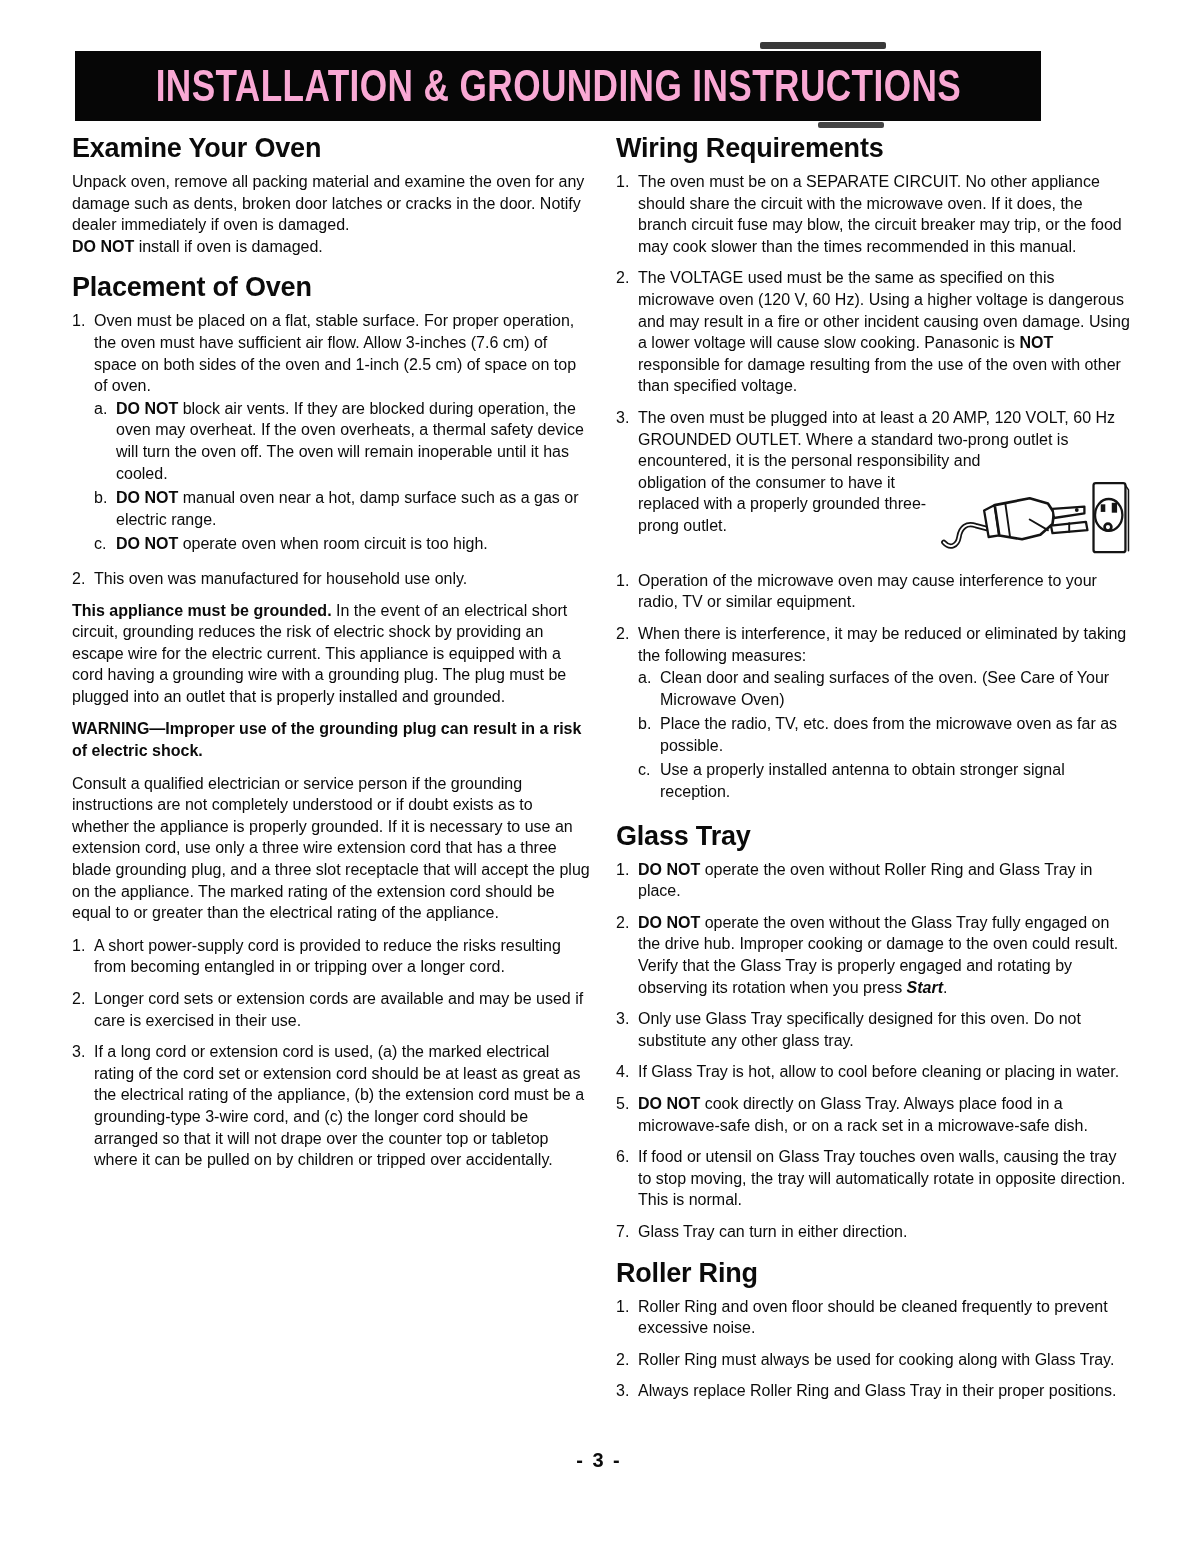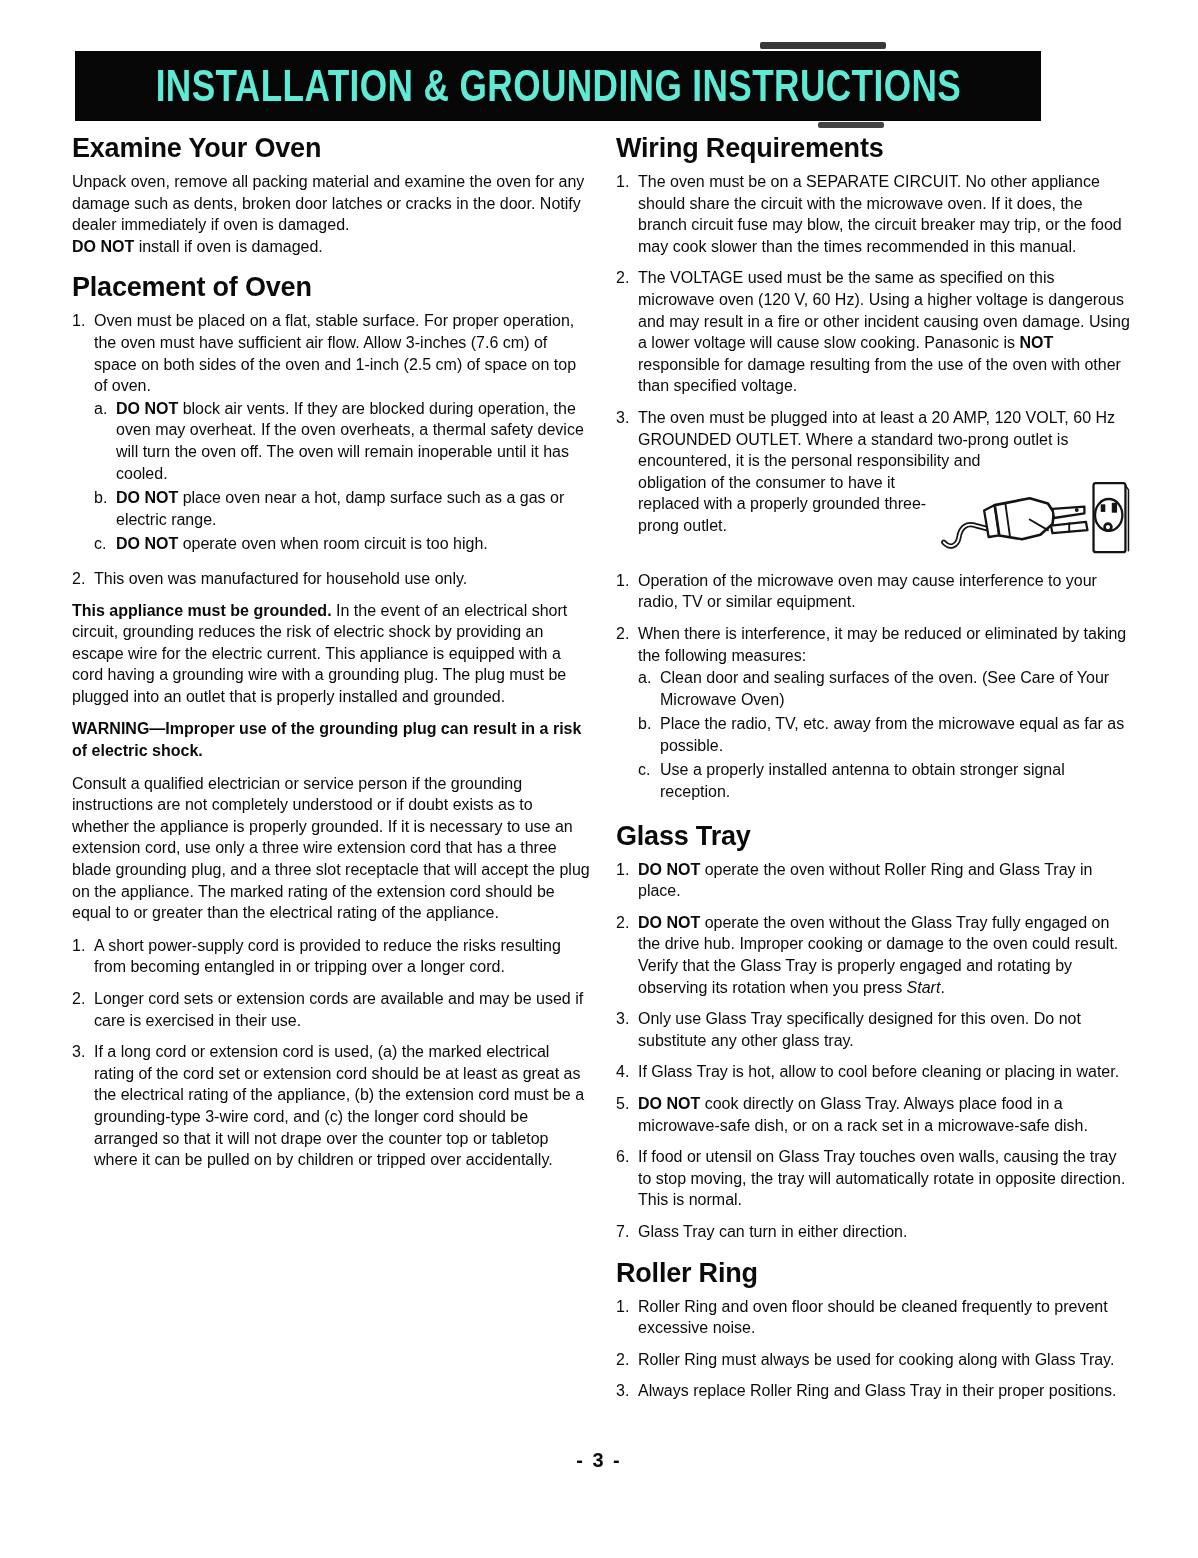--- a/index.html
+++ b/index.html
@@ -9,21 +9,21 @@
     background:#f6f6f4;
     font-family:"Liberation Sans","DejaVu Sans",sans-serif;
     color:#0b0b0b;
   }
   .page {
     position:relative; width:1198px; height:1558px;
     background:#ffffff; overflow:hidden;
   }
   .banner {
     position:absolute; left:75px; top:51px; width:966px; height:70px;
-    background:#060606; color:#5eead4;
+    background:#060606; color:#f9a8d4;
     display:flex; align-items:center; justify-content:center;
   }
   .banner-title {
     font-size:44px; font-weight:700; white-space:nowrap;
     transform:scaleX(0.8); transform-origin:center;
     letter-spacing:0.5px;
   }
   .artifact { position:absolute; background:#161616; border-radius:2px; }
   .artifact.a1 { left:760px; top:42px;  width:126px; height:7px; opacity:.85; }
   .artifact.a2 { left:818px; top:122px; width:66px;  height:6px; opacity:.8; }
@@ -33,21 +33,21 @@
   .col-right { left:616px; width:518px; }
 
   h2 {
     font-size:27px; line-height:26px; font-weight:700;
     margin:17px 0 10px 0; letter-spacing:-0.2px;
   }
   .section:first-child h2 { margin-top:4px; }
   p { margin:0 0 11px 0; }
   .warn { font-weight:700; }
   b { font-weight:700; }
-  .bi { font-weight:400; font-style:italic;margin-top:20px; }
+  .bi { font-weight:700; font-style:italic;margin-top:20px; }
 
   .item { display:flex; margin:0 0 10px 0; }
   .num { flex:0 0 22px; }
   .ibody { flex:1; min-width:0; }
   .sub { display:flex; margin:1px 0 3px 0; }
   .letter { flex:0 0 22px; }
   .sbody { flex:1; min-width:0; }
 
   .wrap-row { display:flex; align-items:flex-start; }
   .wrap-text { flex:0 0 300px; width:300px; }
@@ -82,21 +82,21 @@
       <div class="item">
         <span class="num">1.</span>
         <div class="ibody">
           <span>Oven must be placed on a flat, stable surface. For proper operation, the oven must have sufficient air flow. Allow 3-inches (7.6 cm) of space on both sides of the oven and 1-inch (2.5 cm) of space on top of oven.</span>
           <div class="sub">
             <span class="letter">a.</span>
             <div class="sbody"><b>DO NOT</b><span> block air vents. If they are blocked during operation, the oven may overheat. If the oven overheats, a thermal safety device will turn the oven off. The oven will remain inoperable until it has cooled.</span></div>
           </div>
           <div class="sub">
             <span class="letter">b.</span>
-            <div class="sbody"><b>DO NOT</b><span> place oven near a hot, damp surface such as a gas or electric range.</span></div>
+            <div class="sbody"><b>DO NOT</b><span> manual oven near a hot, damp surface such as a gas or electric range.</span></div>
           </div>
           <div class="sub">
             <span class="letter">c.</span>
             <div class="sbody"><b>DO NOT</b><span> operate oven when room circuit is too high.</span></div>
           </div>
         </div>
       </div>
       <div class="item">
         <span class="num">2.</span>
         <div class="ibody">This oven was manufactured for household use only.</div>
@@ -183,21 +183,21 @@
       <div class="item">
         <span class="num">2.</span>
         <div class="ibody">
           <span>When there is interference, it may be reduced or eliminated by taking the following measures:</span>
           <div class="sub">
             <span class="letter">a.</span>
             <div class="sbody">Clean door and sealing surfaces of the oven. (See Care of Your Microwave Oven)</div>
           </div>
           <div class="sub">
             <span class="letter">b.</span>
-            <div class="sbody">Place the radio, TV, etc. away from the microwave equal as far as possible.</div>
+            <div class="sbody">Place the radio, TV, etc. does from the microwave oven as far as possible.</div>
           </div>
           <div class="sub">
             <span class="letter">c.</span>
             <div class="sbody">Use a properly installed antenna to obtain stronger signal reception.</div>
           </div>
         </div>
       </div>
     </div>
 
     <div class="section">

